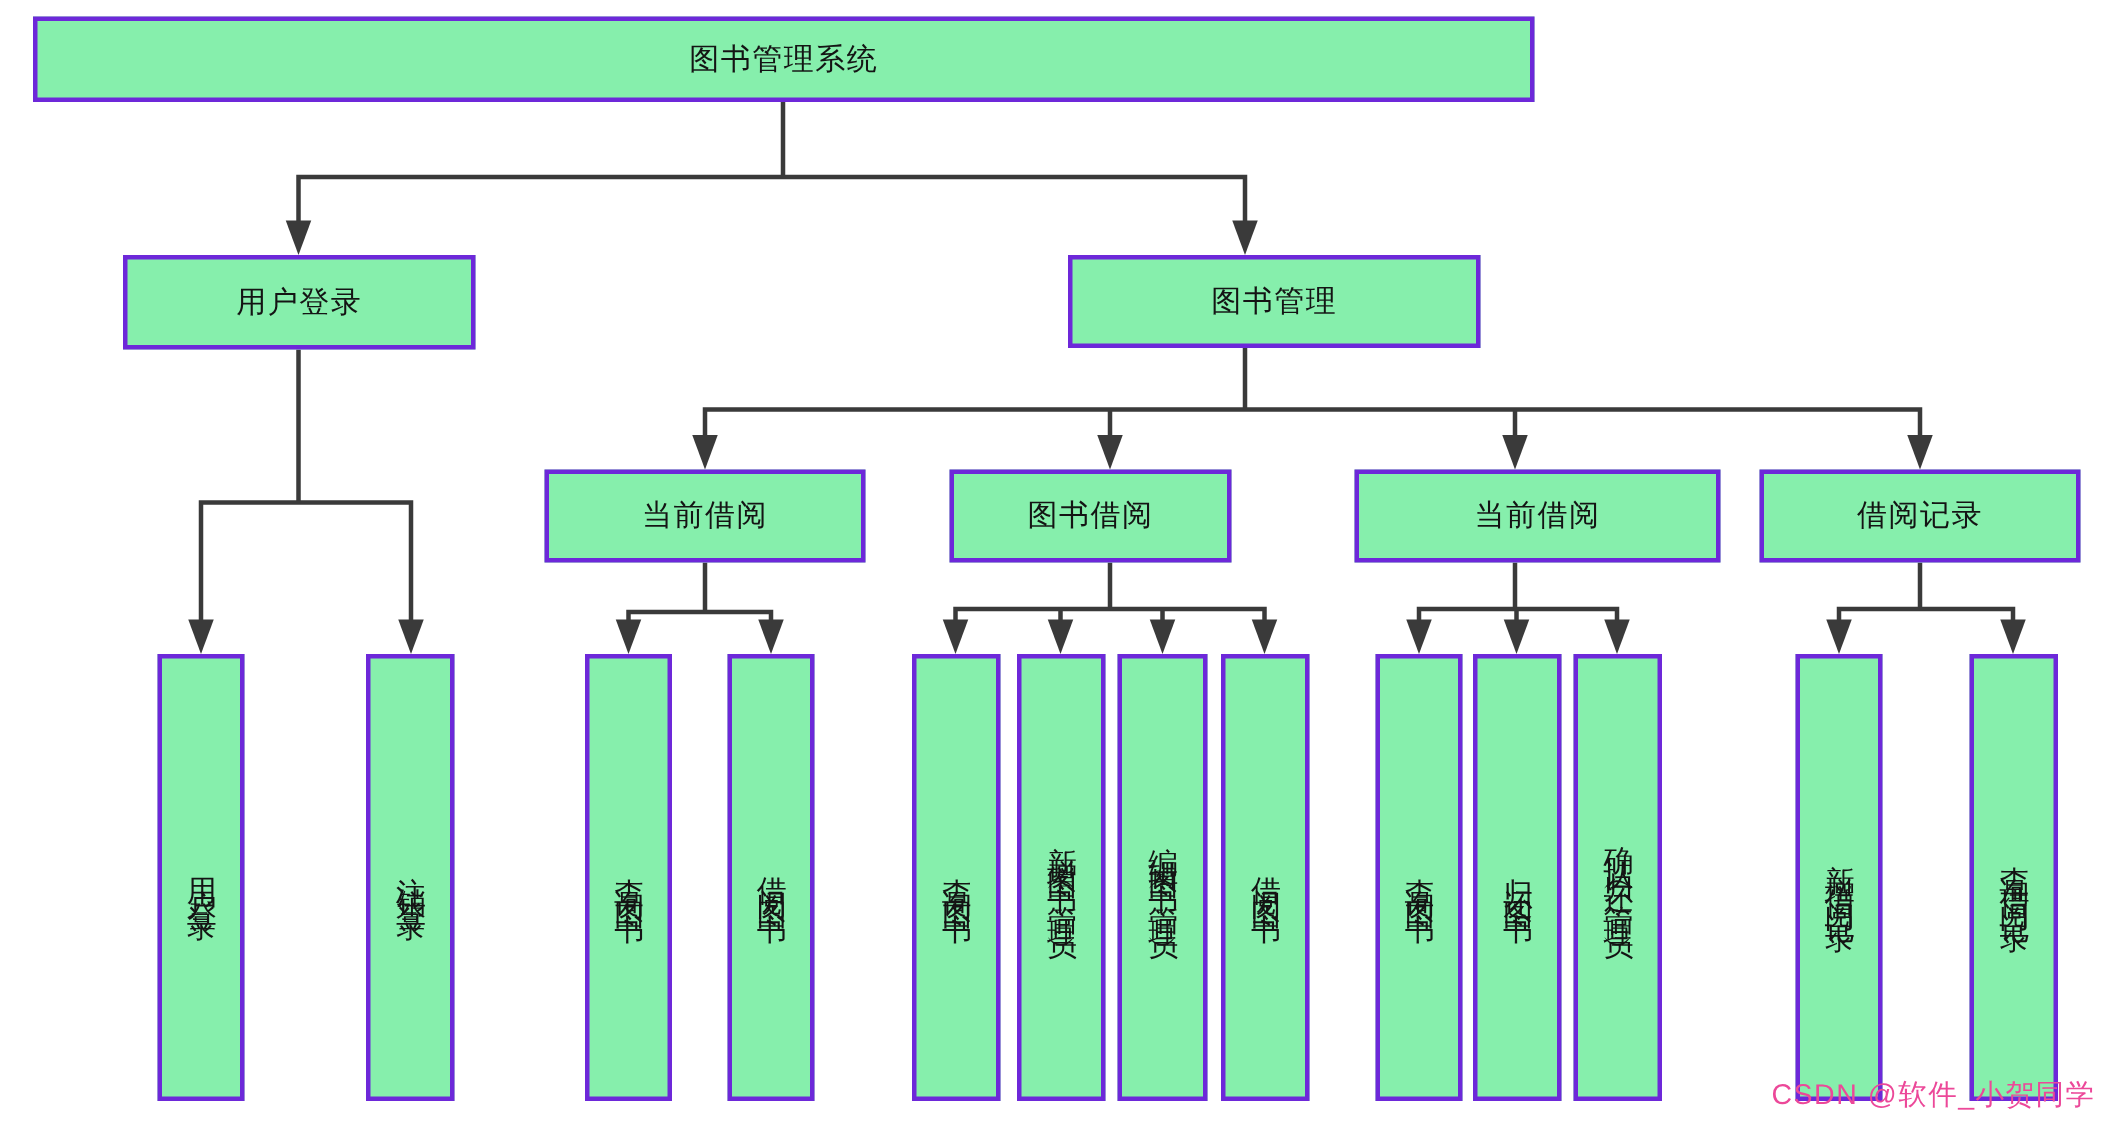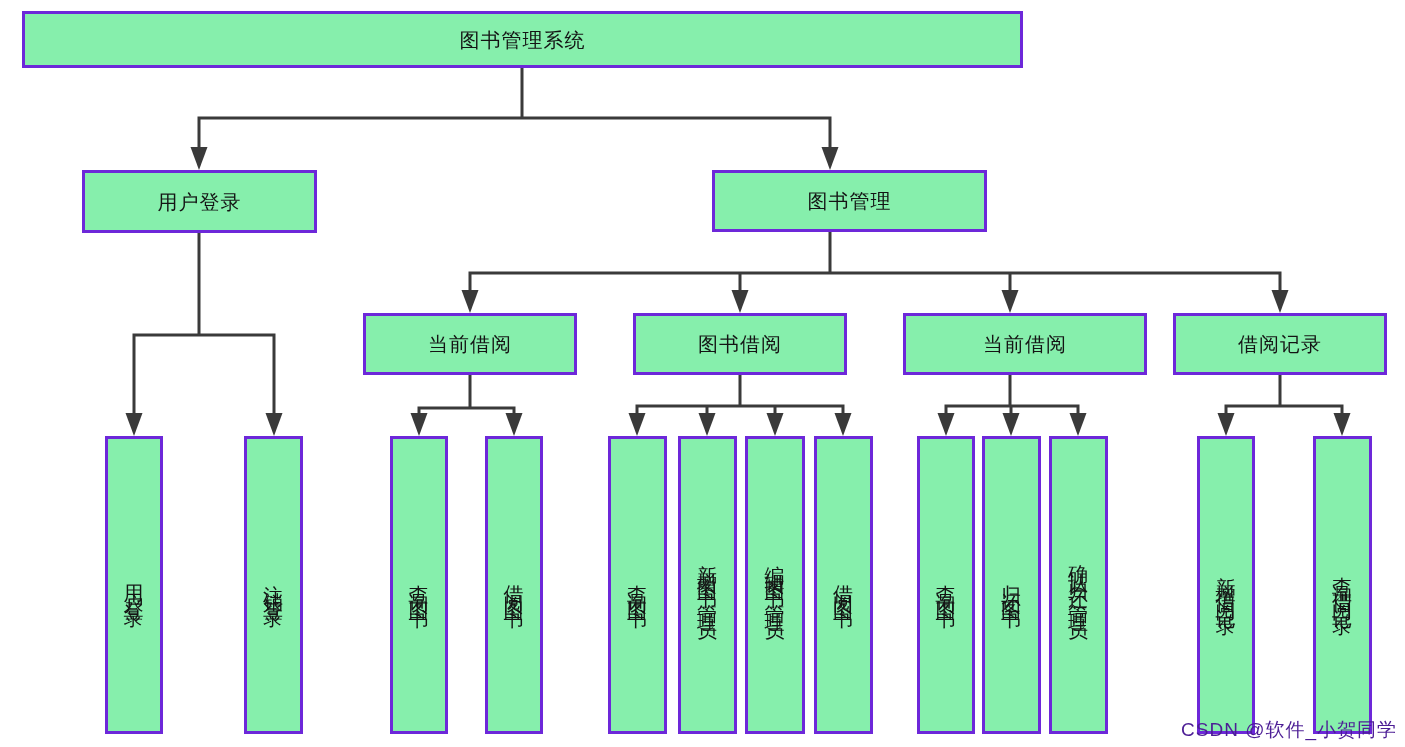--- a/index.html
+++ b/index.html
@@ -28,21 +28,21 @@
     display:inline-block;
     writing-mode:vertical-rl;
     text-orientation:mixed;
     letter-spacing:8px;
     font-size:20px;
   }
   .watermark{
     position:absolute;
     top:717px;right:8px;
     font-size:19px;
-    color:#4c1d95;
+    color:#ec4899;
     letter-spacing:1px;
     white-space:nowrap;
   }
 </style>
 </head>
 <body>
 
 <div class="canvas">
 
   <svg class="connectors" viewBox="0 0 1405 747" xmlns="http://www.w3.org/2000/svg">
@@ -109,21 +109,21 @@
   <div class="box h" style="left:82px;top:170px;width:235px;height:63px">
     <span>用户登录</span>
   </div>
   <div class="box h" style="left:712px;top:170px;width:275px;height:62px">
     <span>图书管理</span>
   </div>
 
   <div class="box h" style="left:363px;top:313px;width:214px;height:62px">
     <span>当前借阅</span>
   </div>
-  <div class="box h" style="left:633px;top:313px;width:214px;height:62px">
+  <div class="box h" style="left:633px;top:313px;width:188px;height:62px">
     <span>图书借阅</span>
   </div>
   <div class="box h" style="left:903px;top:313px;width:244px;height:62px">
     <span>当前借阅</span>
   </div>
   <div class="box h" style="left:1173px;top:313px;width:214px;height:62px">
     <span>借阅记录</span>
   </div>
 
   <div class="box v" style="left:105px;top:436px;width:58px;height:298px">

